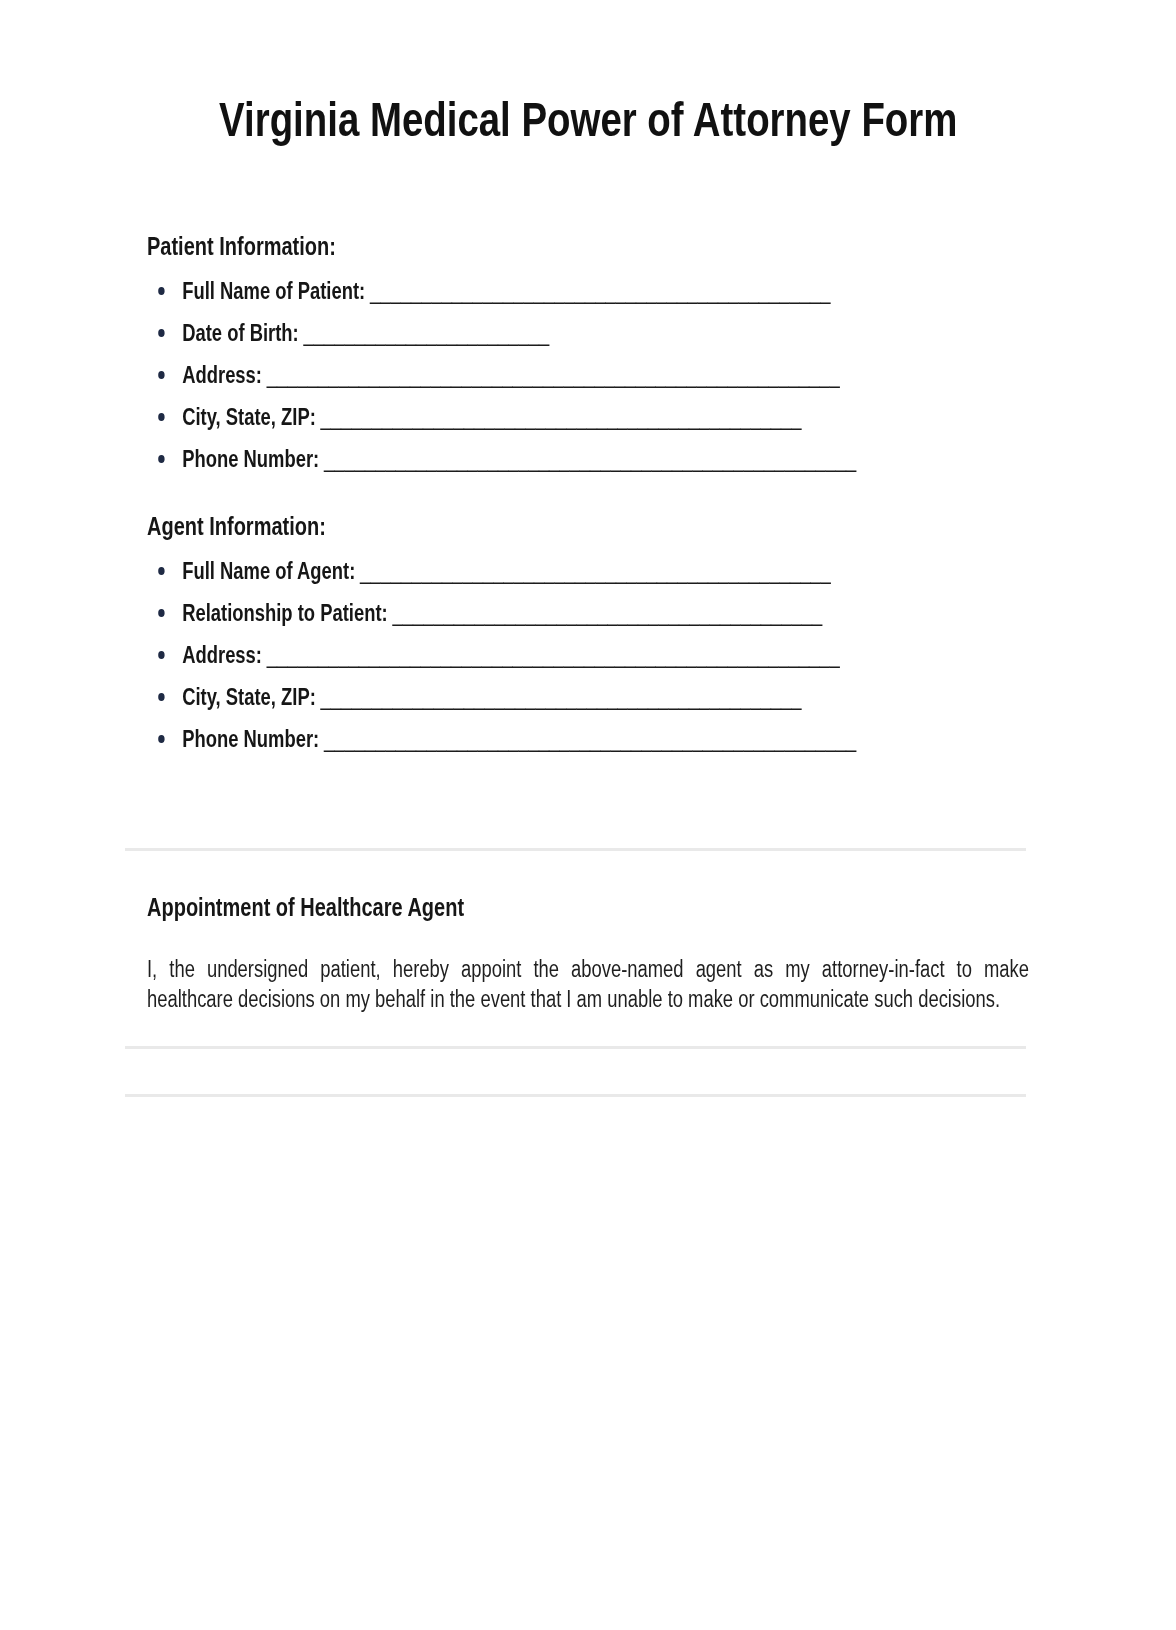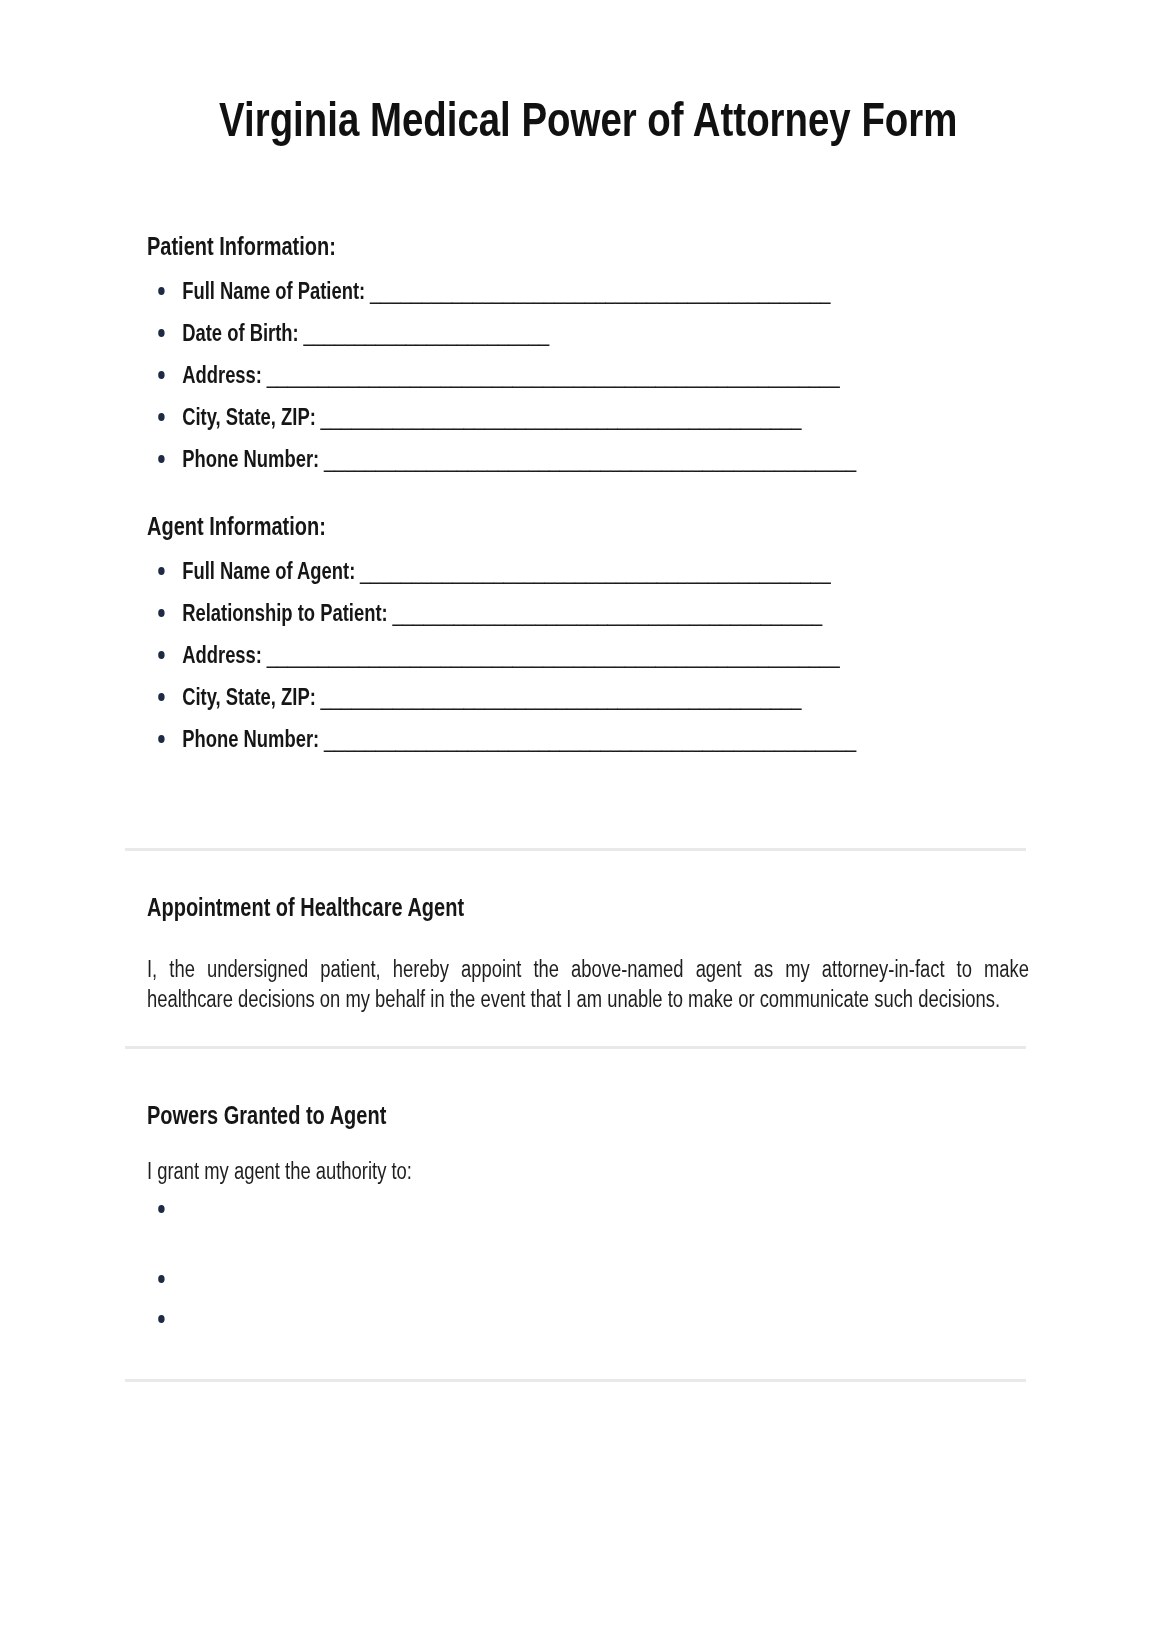--- a/index.html
+++ b/index.html
@@ -191,34 +191,16 @@
 
   <hr class="section-divider" id="divider-1" style="background-color: rgb(233, 233, 233);">
 
   <section>
     <h2 class="sec-heading squeeze" id="appointment-heading">Appointment of Healthcare Agent</h2>
     <p class="body-para squeeze">I, the undersigned patient, hereby appoint the above-named agent as my attorney-in-fact to make healthcare decisions on my behalf in the event that I am unable to make or communicate such decisions.</p>
   </section>
 
   <hr class="section-divider" id="divider-2" style="background-color: rgb(233, 233, 233);">
 
-  <section>
-    <h2 class="sec-heading squeeze" id="powers-heading">Powers Granted to Agent</h2>
-    <p class="intro-line squeeze">I grant my agent the authority to:</p>
-    <ul class="empty-list squeeze">
-      <li id="empty-li-1">
-        <span class="dot" style="background-color: rgb(31, 42, 68);"></span>
-        <span></span>
-      </li>
-      <li id="empty-li-2">
-        <span class="dot" style="background-color: rgb(31, 42, 68);"></span>
-        <span></span>
-      </li>
-      <li id="empty-li-3">
-        <span class="dot" style="background-color: rgb(31, 42, 68);"></span>
-        <span></span>
-      </li>
-    </ul>
-  </section>
 
   <hr class="section-divider" id="divider-3" style="background-color: rgb(233, 233, 233);">
 
 </div>
 
 </body></html>

